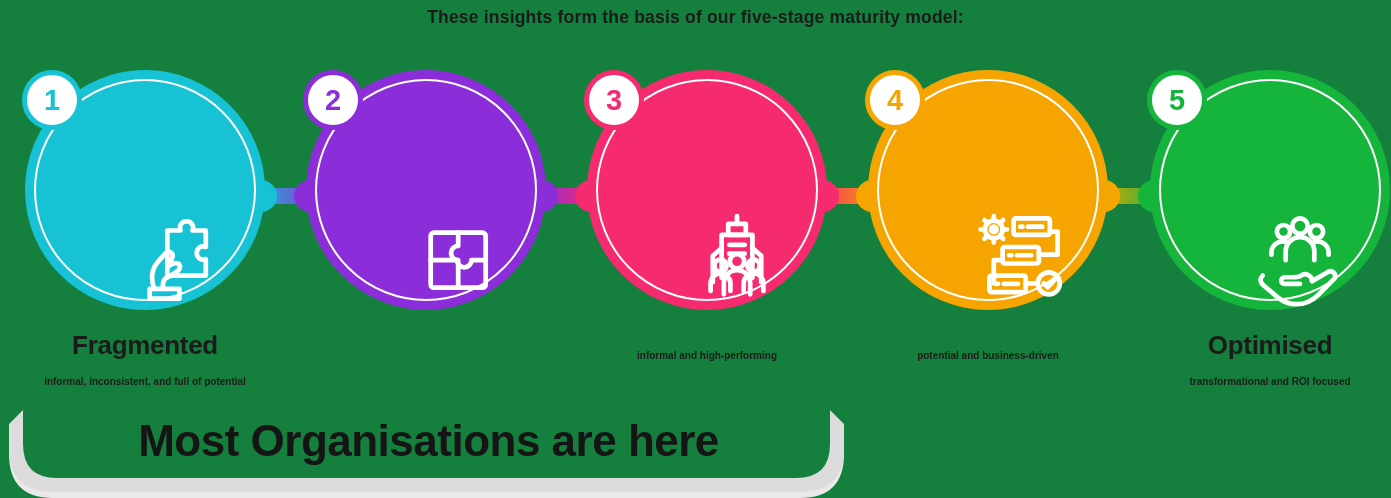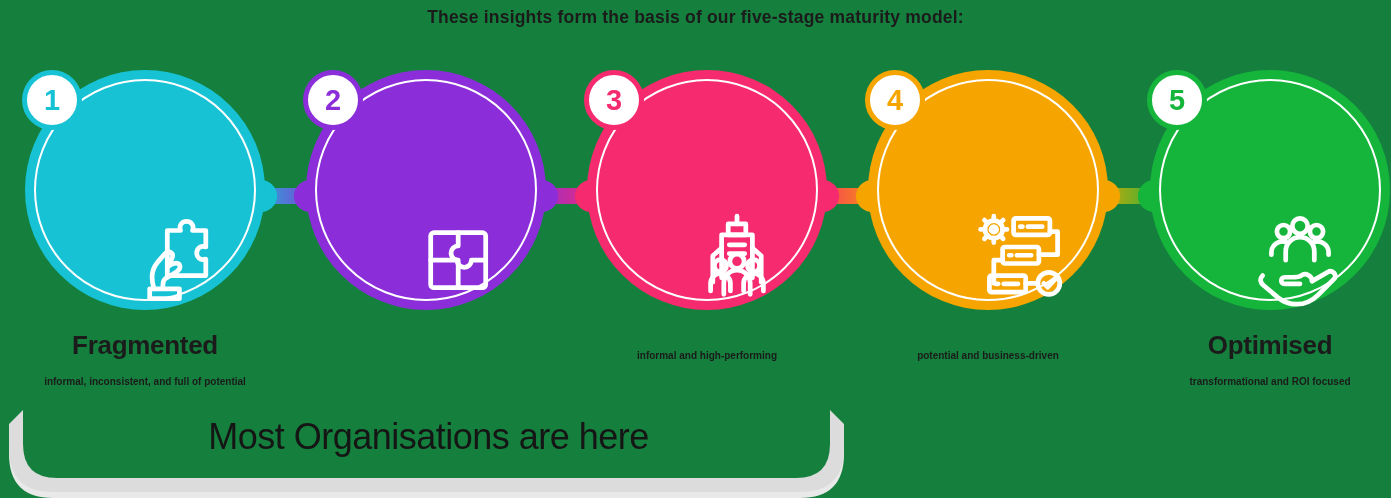--- a/index.html
+++ b/index.html
@@ -56,21 +56,21 @@
   .stage-label p {
     font-size:10px; font-weight:700; color:#1b1b1b; line-height:1.2;
     margin:18px auto 0;
   }
   .desc-narrow-1 { max-width:258px; }
   .desc-narrow-5 { max-width:200px; }
   
   .bracket-svg { position:absolute; left:6px; top:396px; width:845px; height:102px; z-index:0; }
   .callout-text {
     position:absolute; left:6px; top:416px; width:845px; text-align:center;
-    font-size:36px; font-weight:400; color:#151515; letter-spacing:-.5px; z-index:1;
+    font-size:44px; font-weight:700; color:#151515; letter-spacing:-.5px; z-index:1;
   }
 </style>
 </head>
 <body>
 
 <div class="canvas">
 
   <div class="main-title">These insights form the basis of our five-stage maturity model:</div>
 
   <div class="connector-bar" style="left: 245px; background: linear-gradient(90deg, rgb(22, 194, 212), rgb(139, 46, 217));"></div>

